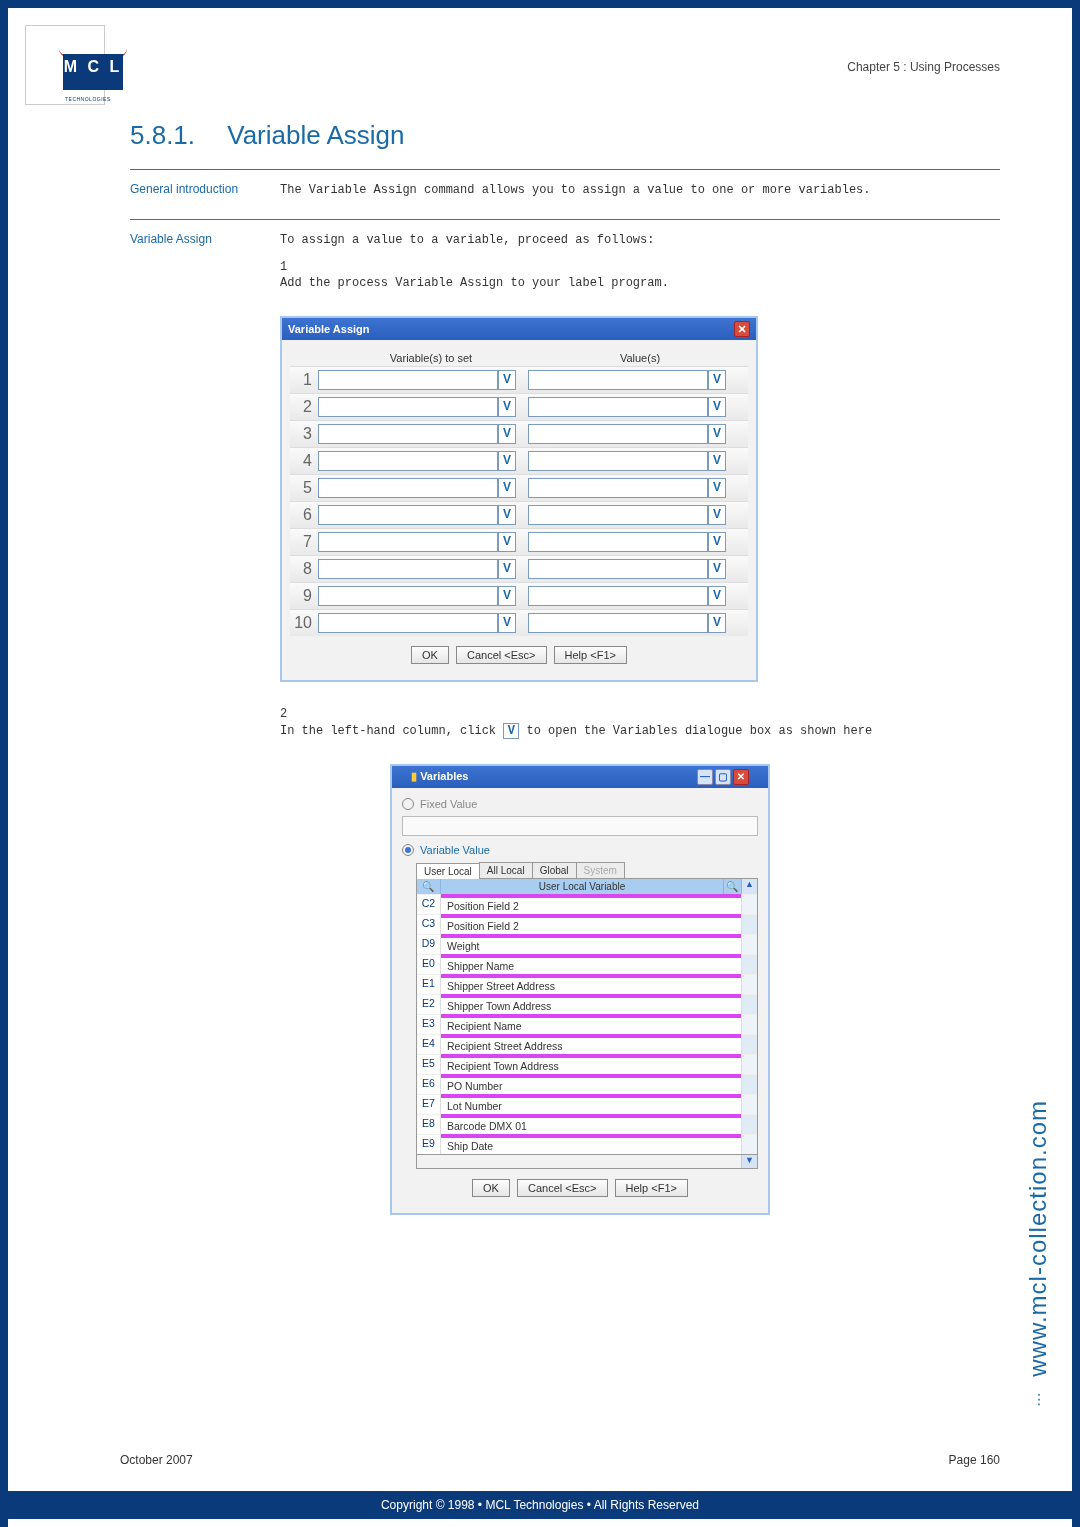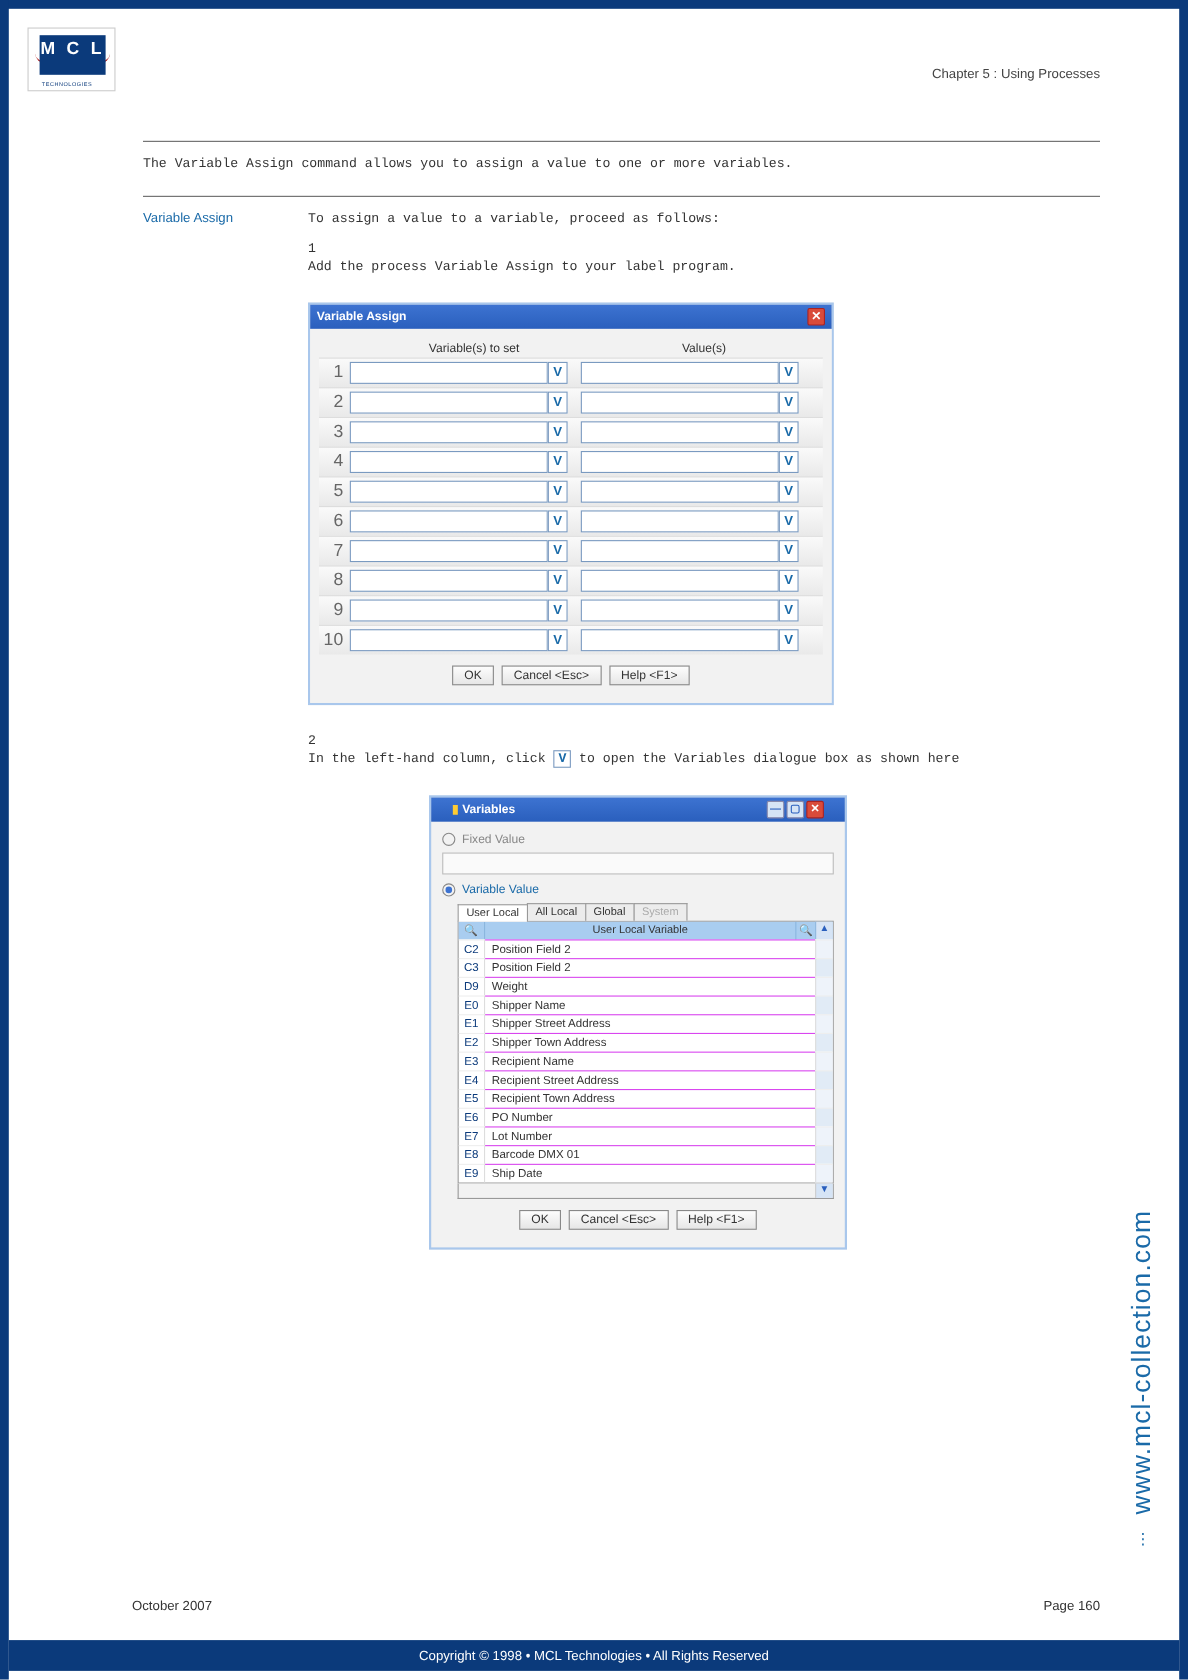--- a/index.html
+++ b/index.html
@@ -14,23 +14,24 @@
   }
   .outer-border-top { position: absolute; top: 0; left: 0; right: 0; height: 8px; background: #0b3a7b; }
   .outer-border-left { position: absolute; top: 0; left: 0; bottom: 0; width: 8px; background: #0b3a7b; }
   .outer-border-right { position: absolute; top: 0; right: 0; bottom: 0; width: 8px; background: #0b3a7b; }
 
   .logo {
     position: absolute;
     top: 25px;
     left: 25px;
     width: 80px;
-    height: 58px;
+    height: 80px;
     background: #fff;
     border: 1px solid #ccc;
+    padding-left: 27px;
   }
   .logo-inner {
     position: relative;
     width: 100%;
     height: 100%;
   }
   .logo-swoosh {
     position: absolute;
     top: 8px;
     left: 6px;
@@ -345,21 +346,21 @@
     width: 24px;
     padding: 2px 4px;
     color: #0b3a7b;
     border-right: 1px solid #ddd;
     border-top: 1px solid #eee;
     text-align: center;
   }
   .vrow .cname {
     flex: 1;
     padding: 2px 6px;
-    border-top: 1px solid #d946ef;
+    border-top: 4px solid #d946ef;
     color: #333;
   }
   .vrow .cscr {
     width: 16px;
     border-left: 1px solid #ddd;
     border-top: 1px solid #eee;
   }
   .vrow:nth-child(odd) .cscr { background: #eef3fa; }
   .vrow:nth-child(even) .cscr { background: #e1ebf6; }
   .scroll-bottom {
@@ -447,24 +448,29 @@
     <div class="logo-swoosh"></div>
     <div class="logo-block">M C L</div>
     <div class="logo-sub">TECHNOLOGIES</div>
   </div>
 </div>
 
 <div class="chapter-header">Chapter 5 : Using Processes</div>
 
 <div class="content">
 
+  <h1 class="section-title">
+    <span class="section-number">5.8.1.</span>
+    <span>Variable Assign</span>
+  </h1>
 
   <hr class="hr">
 
   <div class="para-row">
+    <div class="para-label">General introduction</div>
     <div class="para-body">
       <p>The Variable Assign command allows you to assign a value to one or more variables.</p>
     </div>
   </div>
 
   <hr class="hr">
 
   <div class="para-row">
     <div class="para-label">Variable Assign</div>
     <div class="para-body">

